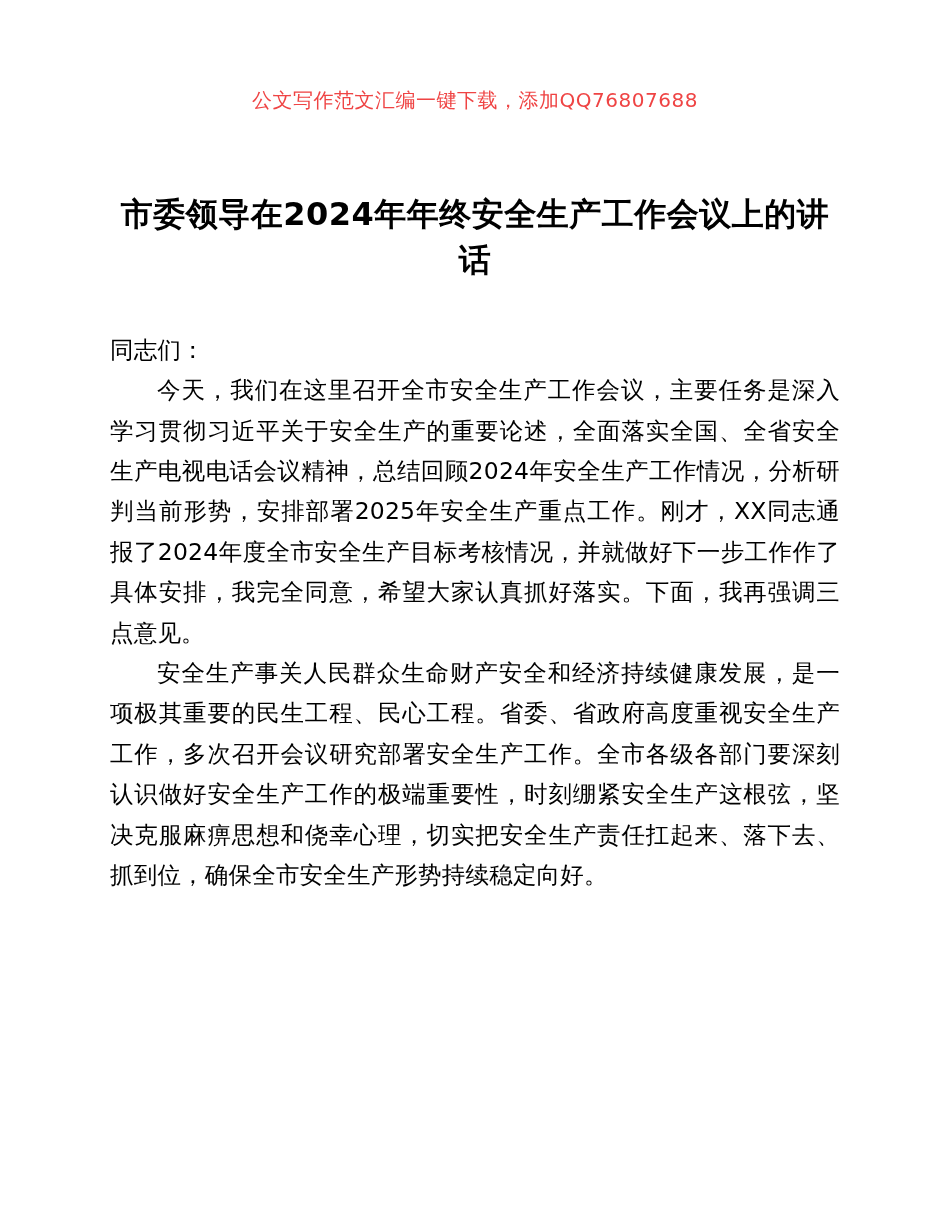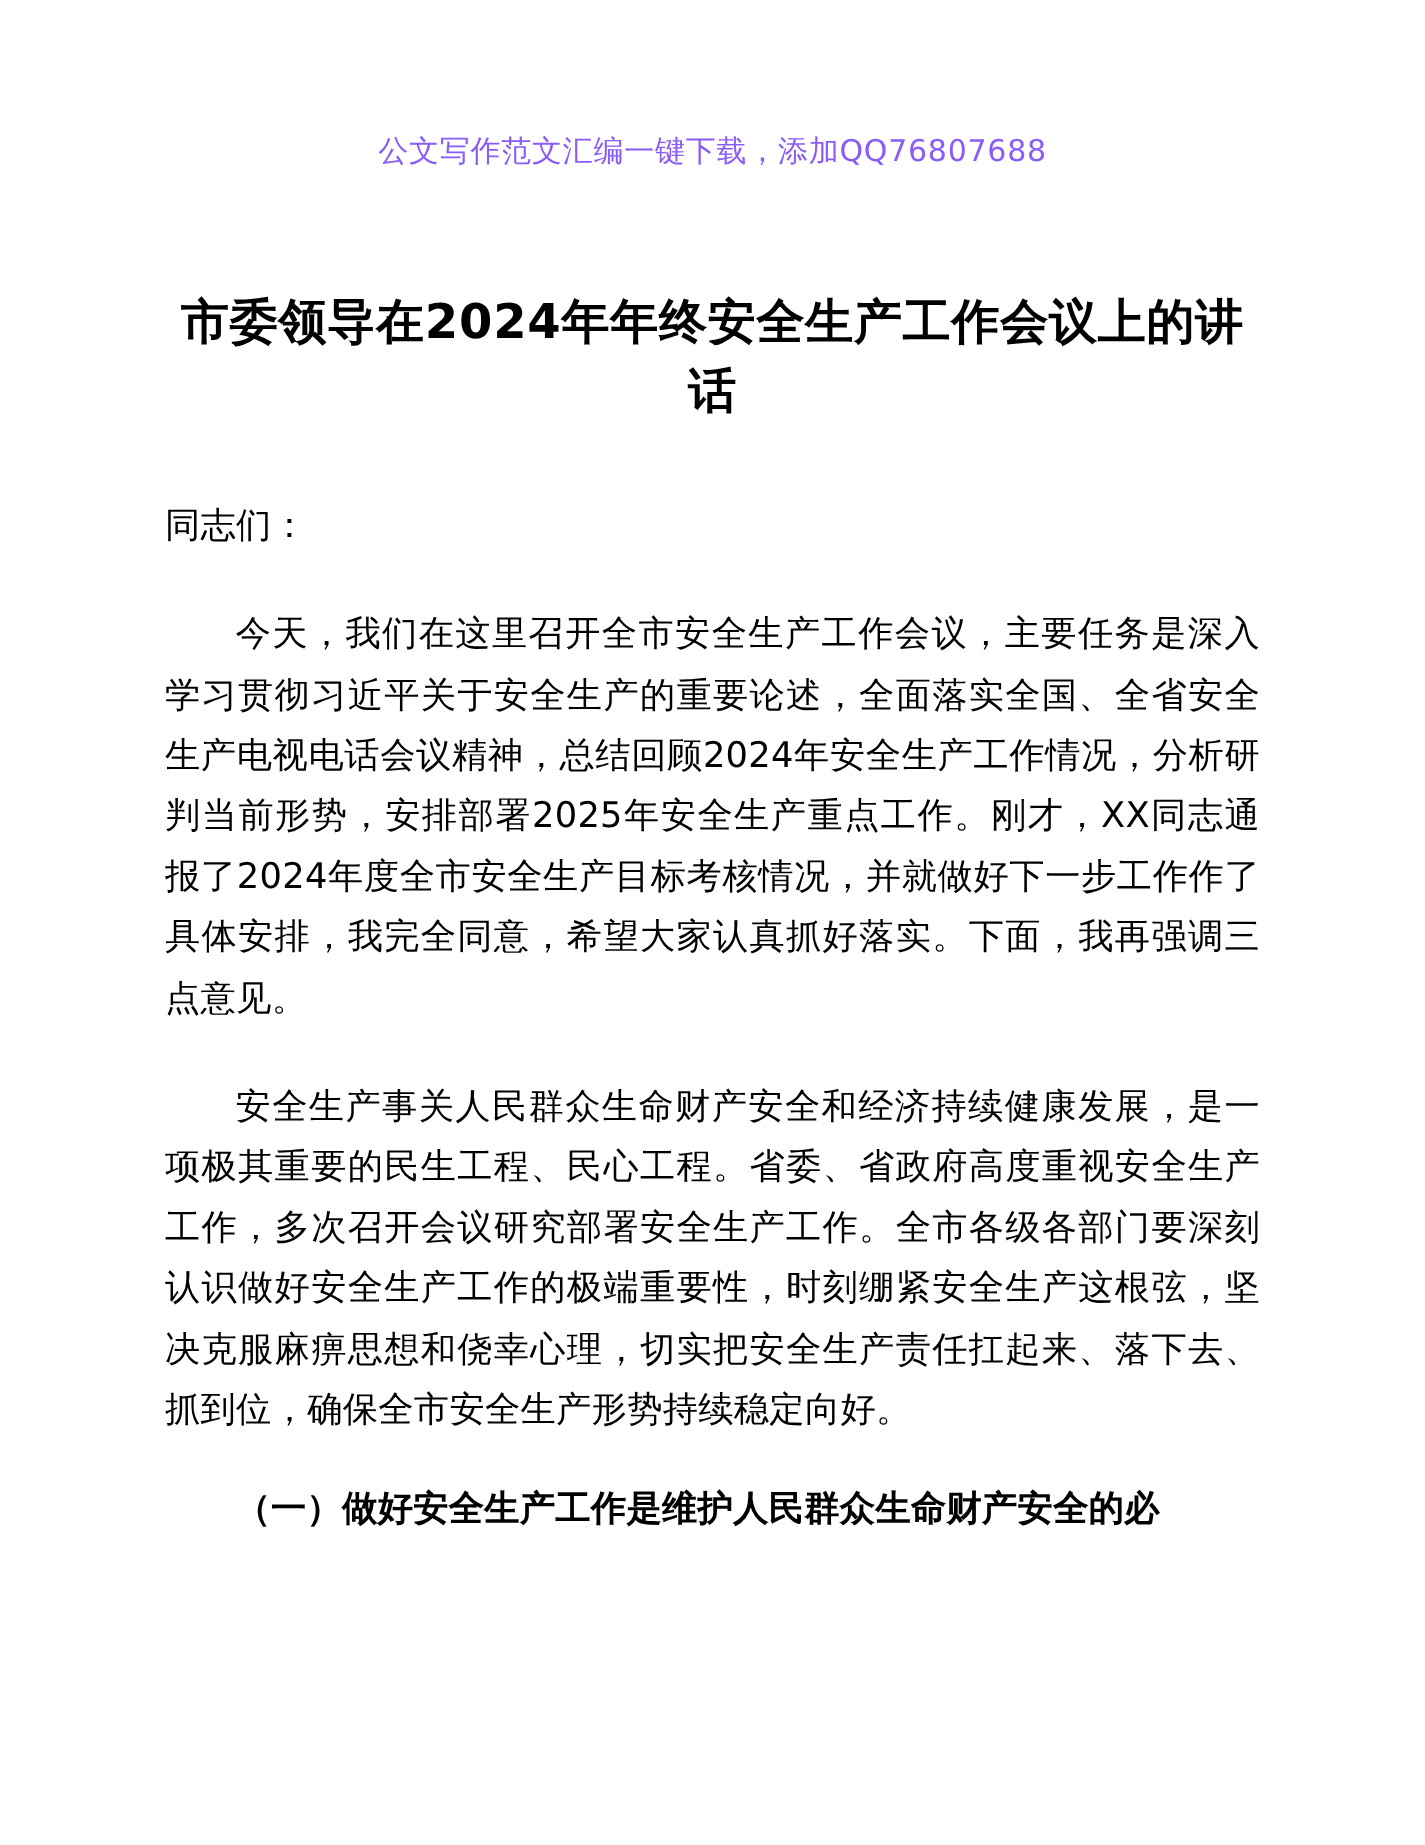--- a/index.html
+++ b/index.html
@@ -16,21 +16,21 @@
   }
   .page {
     position: relative;
     width: 950px;
     height: 1230px;
     box-sizing: border-box;
     padding: 0 110px;
   }
   .ad-banner {
     text-align: center;
-    color: #8b5cf6;
+    color: #ef4444;
     font-family: "DejaVu Sans", "Liberation Sans", sans-serif;
     font-size: 20px;
     letter-spacing: 0.5px;
     padding-top: 88px;
     line-height: 1.2;
     white-space: nowrap;
   }
   .doc-title {
     text-align: center;
     font-family: "DejaVu Sans", "Liberation Sans", sans-serif;
@@ -48,21 +48,20 @@
     font-family: "DejaVu Sans", "Liberation Sans", sans-serif;
     font-size: 23.5px;
     line-height: 1.72;
     margin: 0;
     text-align: justify;
     text-justify: inter-ideograph;
     letter-spacing: 0.2px;
   }
   p.indent {
     text-indent: 2em;
-    margin-top: 32px;
   }
   p.salutation {
     text-indent: 0;
   }
   p.sub-heading {
     font-weight: bold;
     text-indent: 2em;
     margin-top: 26px;
   }
 </style>
@@ -72,16 +71,15 @@
 <div class="page">
 
   <div class="ad-banner">公文写作范文汇编一键下载，添加QQ76807688</div>
 
   <h1 class="doc-title">市委领导在2024年年终安全生产工作会议上的讲话</h1>
 
   <div class="body-block">
     <p class="para salutation">同志们：</p>
     <p class="para indent">今天，我们在这里召开全市安全生产工作会议，主要任务是深入学习贯彻习近平关于安全生产的重要论述，全面落实全国、全省安全生产电视电话会议精神，总结回顾2024年安全生产工作情况，分析研判当前形势，安排部署2025年安全生产重点工作。刚才，XX同志通报了2024年度全市安全生产目标考核情况，并就做好下一步工作作了具体安排，我完全同意，希望大家认真抓好落实。下面，我再强调三点意见。</p>
     <p class="para indent">安全生产事关人民群众生命财产安全和经济持续健康发展，是一项极其重要的民生工程、民心工程。省委、省政府高度重视安全生产工作，多次召开会议研究部署安全生产工作。全市各级各部门要深刻认识做好安全生产工作的极端重要性，时刻绷紧安全生产这根弦，坚决克服麻痹思想和侥幸心理，切实把安全生产责任扛起来、落下去、抓到位，确保全市安全生产形势持续稳定向好。</p>
-    <p class="para sub-heading">（一）做好安全生产工作是维护人民群众生命财产安全的必</p>
   </div>
 
 </div>
 
 </body></html>

